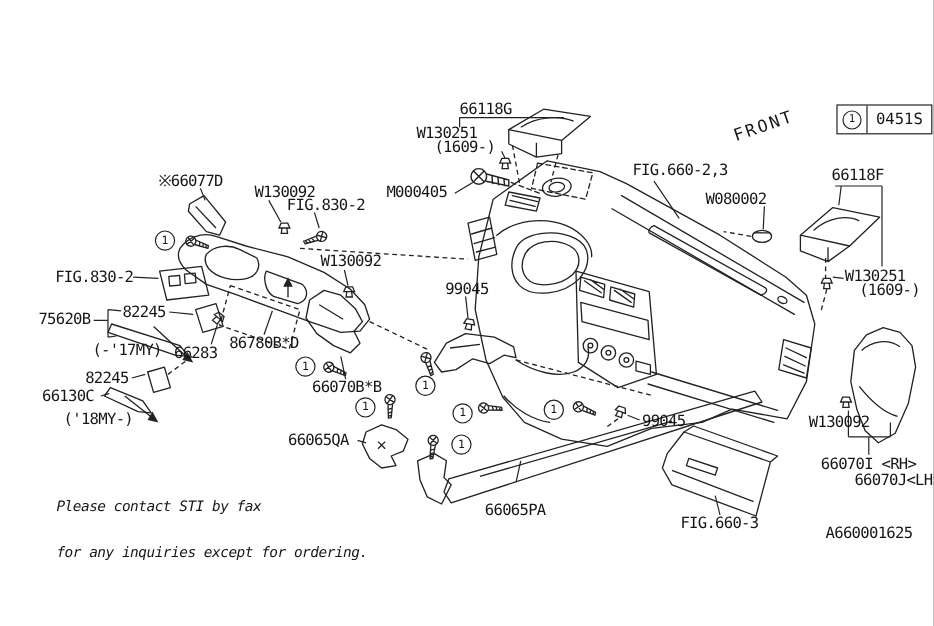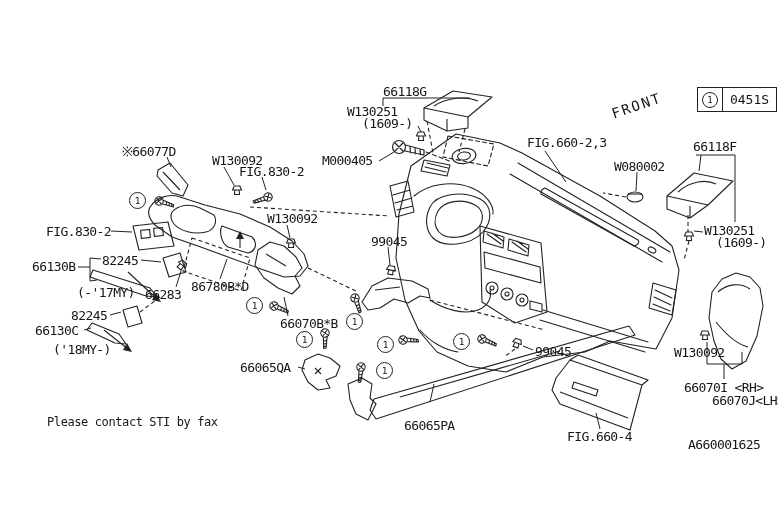--- a/index.html
+++ b/index.html
@@ -11,21 +11,21 @@
       display:flex;align-items:center;justify-content:center;font-size:9.5px;line-height:9.5px;background:#fff;}
   #legend{position:absolute;left:697px;top:87px;width:78px;height:23px;border:1.6px solid #222;
           display:flex;align-items:stretch;background:#fff;}
   #legend .cell1{width:24px;display:flex;align-items:center;justify-content:center;border-right:1.6px solid #222;}
   #legend .cell1 .mini{width:14px;height:14px;border:1.2px solid #222;border-radius:50%;
           display:flex;align-items:center;justify-content:center;font-size:9px;}
   #legend .cell2{flex:1;display:flex;align-items:center;justify-content:center;font-size:13px;letter-spacing:0;}
   #front{position:absolute;left:612px;top:106px;font-size:14px;letter-spacing:2px;
          transform:rotate(-19deg);transform-origin:left center;}
   #note{position:absolute;left:33px;top:390px;font-size:12px;line-height:12.8px;letter-spacing:-0.4px;white-space:pre;}
-  #note .i1{padding-left:14px;}
+  #note .i1{padding-left:14px;font-style:italic;}
 </style>
 </head>
 <body>
 
 <div id="canvas">
 
 <svg id="art" width="778" height="522" viewBox="0 0 778 522">
   <defs>
     <g id="screwH" fill="none" stroke="#222" stroke-width="1.1" stroke-linecap="round">
       <circle cx="0" cy="0" r="4.2"></circle>
@@ -212,46 +212,46 @@
     <path d="M707,342 L707,364 M742,352 L742,364 M707,364 L742,364 M724,364 L724,379"></path>
     <path d="M600,429 L596,413"></path>
   </g>
 </svg>
 
   <div class="lbl" style="left:383px;top:85px">66118G</div>
   <div class="lbl" style="left:347px;top:105px">W130251</div>
   <div class="lbl" style="left:362px;top:117px">(1609-)</div>
   <div class="lbl" style="left:322px;top:154px">M000405</div>
   <div class="lbl" style="left:527px;top:136px">FIG.660-2,3</div>
-  <div class="lbl" style="left:614px;top:160px">W080002</div>
+  <div class="lbl" style="left:588px;top:160px">W080002</div>
   <div class="lbl" style="left:693px;top:140px">66118F</div>
   <div class="lbl" style="left:704px;top:224px">W130251</div>
   <div class="lbl" style="left:716px;top:236px">(1609-)</div>
-  <div class="lbl" style="left:122px;top:145px">※66077D</div>
+  <div class="lbl" style="left:132px;top:145px">※66077D</div>
   <div class="lbl" style="left:212px;top:154px">W130092</div>
   <div class="lbl" style="left:239px;top:165px">FIG.830-2</div>
   <div class="lbl" style="left:267px;top:212px">W130092</div>
   <div class="lbl" style="left:46px;top:225px">FIG.830-2</div>
-  <div class="lbl" style="left:32px;top:260px">66130B</div>
+  <div class="lbl" style="left:32px;top:260px">75620B</div>
   <div class="lbl" style="left:102px;top:254px">82245</div>
   <div class="lbl" style="left:77px;top:286px">(-'17MY)</div>
   <div class="lbl" style="left:145px;top:288px">66283</div>
   <div class="lbl" style="left:191px;top:280px">86780B*D</div>
   <div class="lbl" style="left:71px;top:309px">82245</div>
   <div class="lbl" style="left:35px;top:324px">66130C</div>
   <div class="lbl" style="left:53px;top:343px">('18MY-)</div>
   <div class="lbl" style="left:371px;top:235px">99045</div>
-  <div class="lbl" style="left:280px;top:317px">66070B*B</div>
+  <div class="lbl" style="left:260px;top:317px">66070B*B</div>
   <div class="lbl" style="left:240px;top:361px">66065QA</div>
   <div class="lbl" style="left:404px;top:419px">66065PA</div>
   <div class="lbl" style="left:535px;top:345px">99045</div>
   <div class="lbl" style="left:674px;top:346px">W130092</div>
   <div class="lbl" style="left:684px;top:381px">66070I &lt;RH&gt;</div>
   <div class="lbl" style="left:712px;top:394px">66070J&lt;LH&gt;</div>
-  <div class="lbl" style="left:567px;top:430px">FIG.660-4</div>
+  <div class="lbl" style="left:567px;top:430px">FIG.660-3</div>
   <div class="lbl" style="left:688px;top:438px">A660001625</div>
 
   <div id="front">FRONT</div>
 
   <div class="c1" style="left:129px;top:192px">1</div>
   <div class="c1" style="left:246px;top:297px">1</div>
   <div class="c1" style="left:296px;top:331px">1</div>
   <div class="c1" style="left:346px;top:313px">1</div>
   <div class="c1" style="left:377px;top:336px">1</div>
   <div class="c1" style="left:376px;top:362px">1</div>
@@ -259,16 +259,17 @@
 
   <div id="legend">
     <div class="cell1">
       <div class="mini">1</div>
     </div>
     <div class="cell2">0451S</div>
   </div>
 
   <div id="note">
     <div class="i1">Please contact STI by fax</div>
+    <div class="i1">for any inquiries except for ordering.</div>
     
   </div>
 
 </div>
 
 </body></html>

